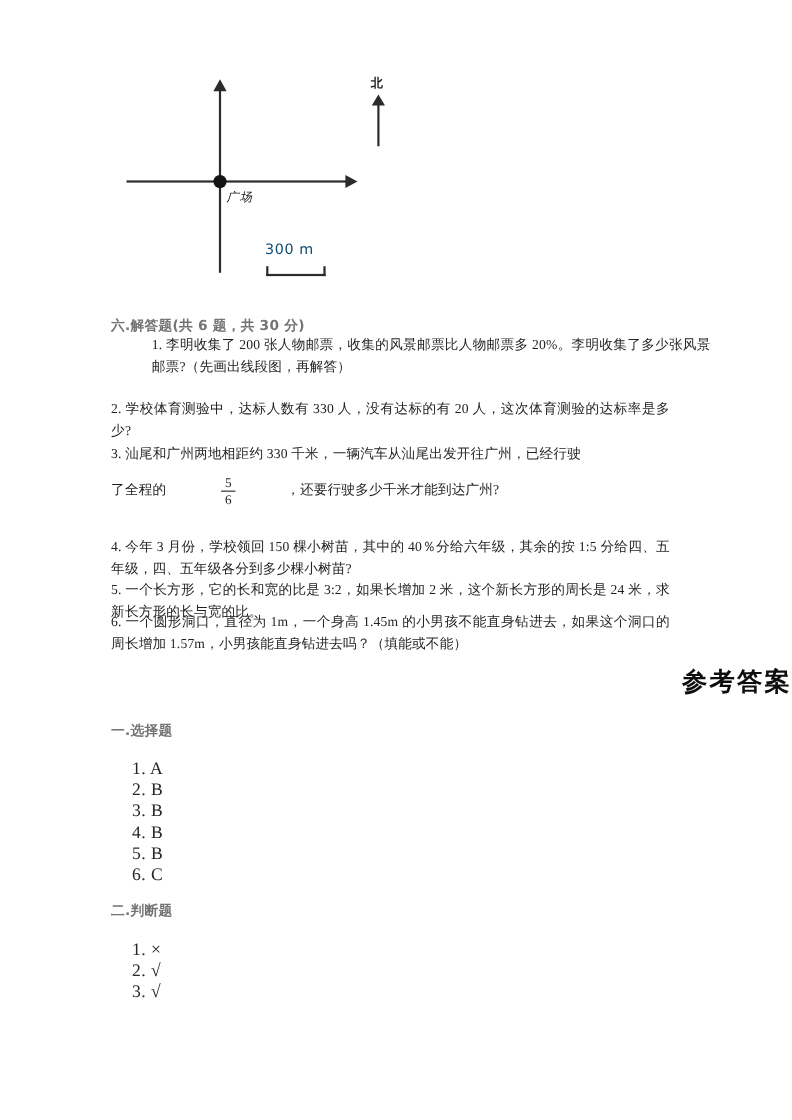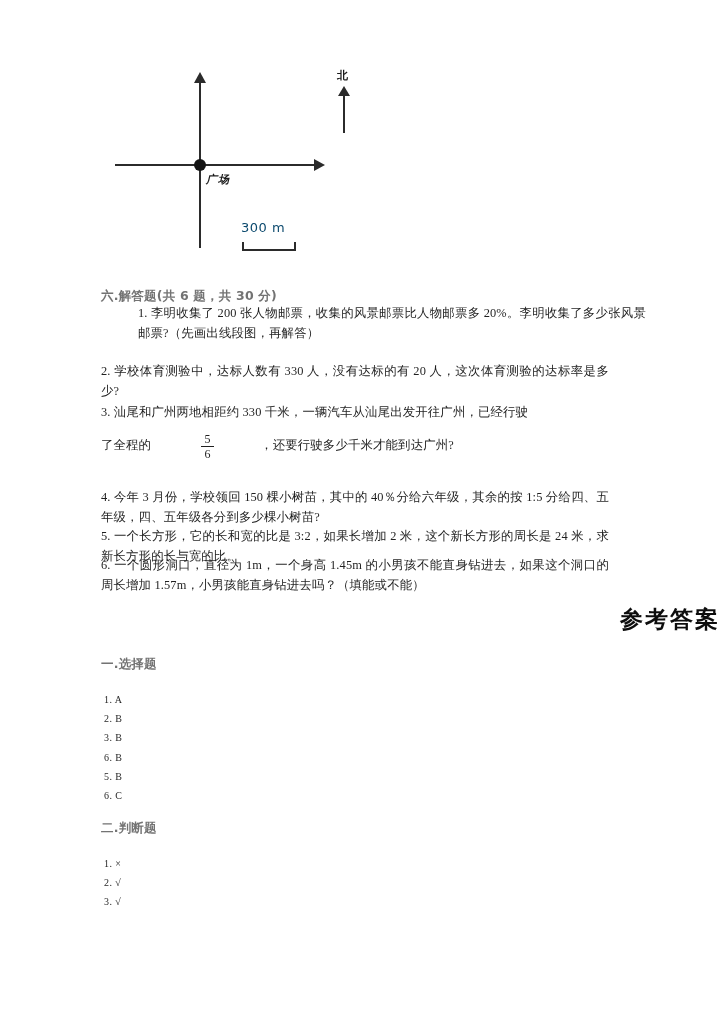--- a/index.html
+++ b/index.html
@@ -72,21 +72,21 @@
     height: 12px;
     border-radius: 50%;
     background: #141414;
   }
   .plaza-label {
     position: absolute;
     left: 106px;
     top: 110px;
     font-family: "DejaVu Sans", sans-serif;
     font-size: 11px;
-    font-weight: bold;
+    font-weight: normal;
     font-style: italic;
     color: #1a1a1a;
     letter-spacing: 1px;
   }
   .north-stem {
     position: absolute;
     left: 243px;
     top: 33px;
     width: 2px;
     height: 38px;
@@ -203,22 +203,22 @@
     font-family: "DejaVu Sans", "Liberation Sans", sans-serif;
     font-size: 23px;
     font-weight: bold;
     color: #0d0d0d;
     letter-spacing: 2px;
   }
 
   
   .answer-list {
     position: absolute;
-    left: 104px;
-    font-size: 10px;
+    left: 120px;
+    font-size: 16px;
     line-height: 19.2px;
     color: #272727;
     letter-spacing: 0.4px;
   }
   #list-choice { top: 690px; }
   #list-judge { top: 854px; }
   .answer-list div { white-space: nowrap; }
 </style>
 </head>
 <body>
@@ -261,21 +261,21 @@
   <div class="qblock" id="q5">5. 一个长方形，它的长和宽的比是 3:2，如果长增加 2 米，这个新长方形的周长是 24 米，求新长方形的长与宽的比。</div>
   <div class="qblock" id="q6">6. 一个圆形洞口，直径为 1m，一个身高 1.45m 的小男孩不能直身钻进去，如果这个洞口的周长增加 1.57m，小男孩能直身钻进去吗？（填能或不能）</div>
 
   <div class="answer-title">参考答案</div>
 
   <div class="section-heading" id="heading-choice">一.选择题</div>
   <div class="answer-list" id="list-choice">
       <div>1. A</div>
       <div>2. B</div>
       <div>3. B</div>
-      <div>6. B</div>
+      <div>4. B</div>
       <div>5. B</div>
       <div>6. C</div>
     </div>
 
   <div class="section-heading" id="heading-judge">二.判断题</div>
   <div class="answer-list" id="list-judge">
       <div>1. ×</div>
       <div>2. √</div>
       <div>3. √</div>
     </div>

